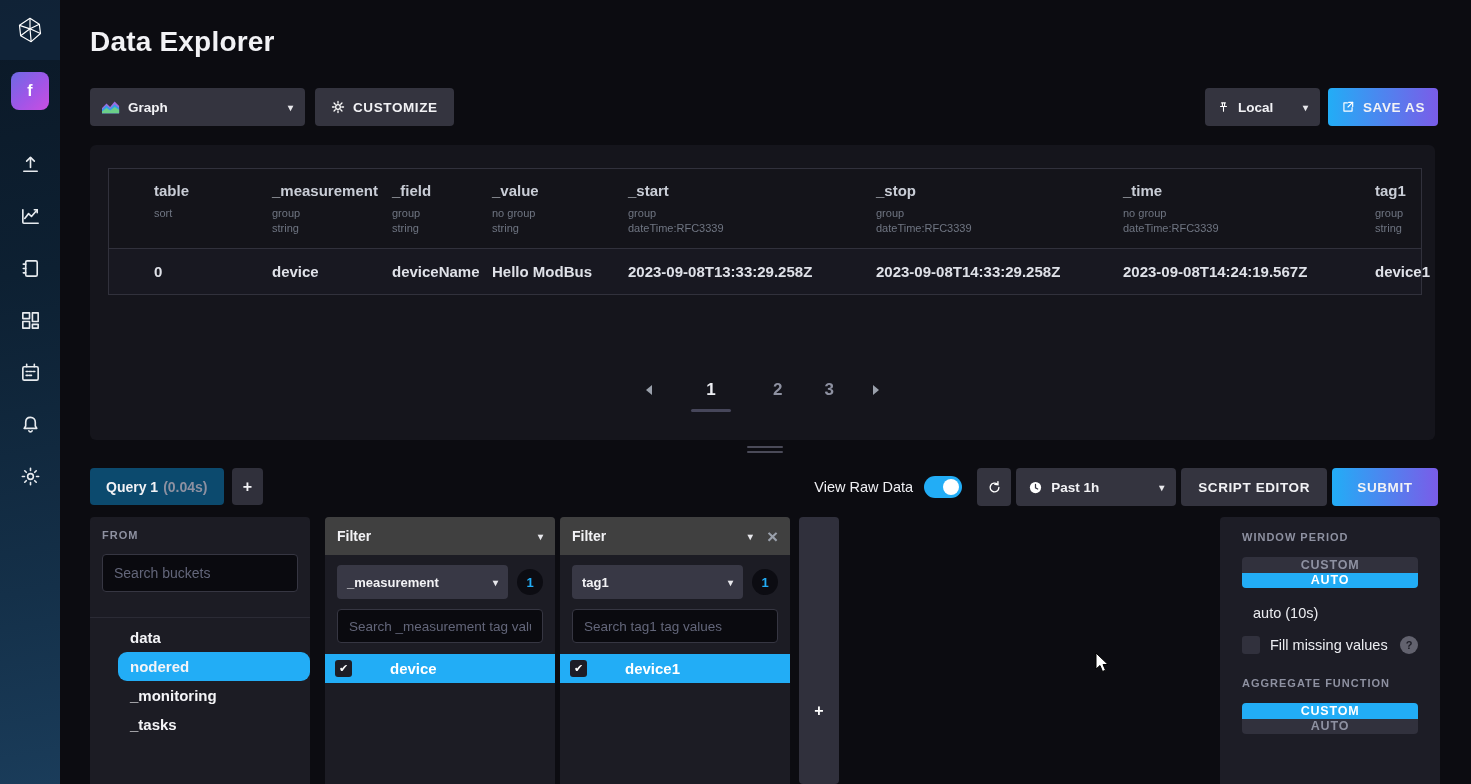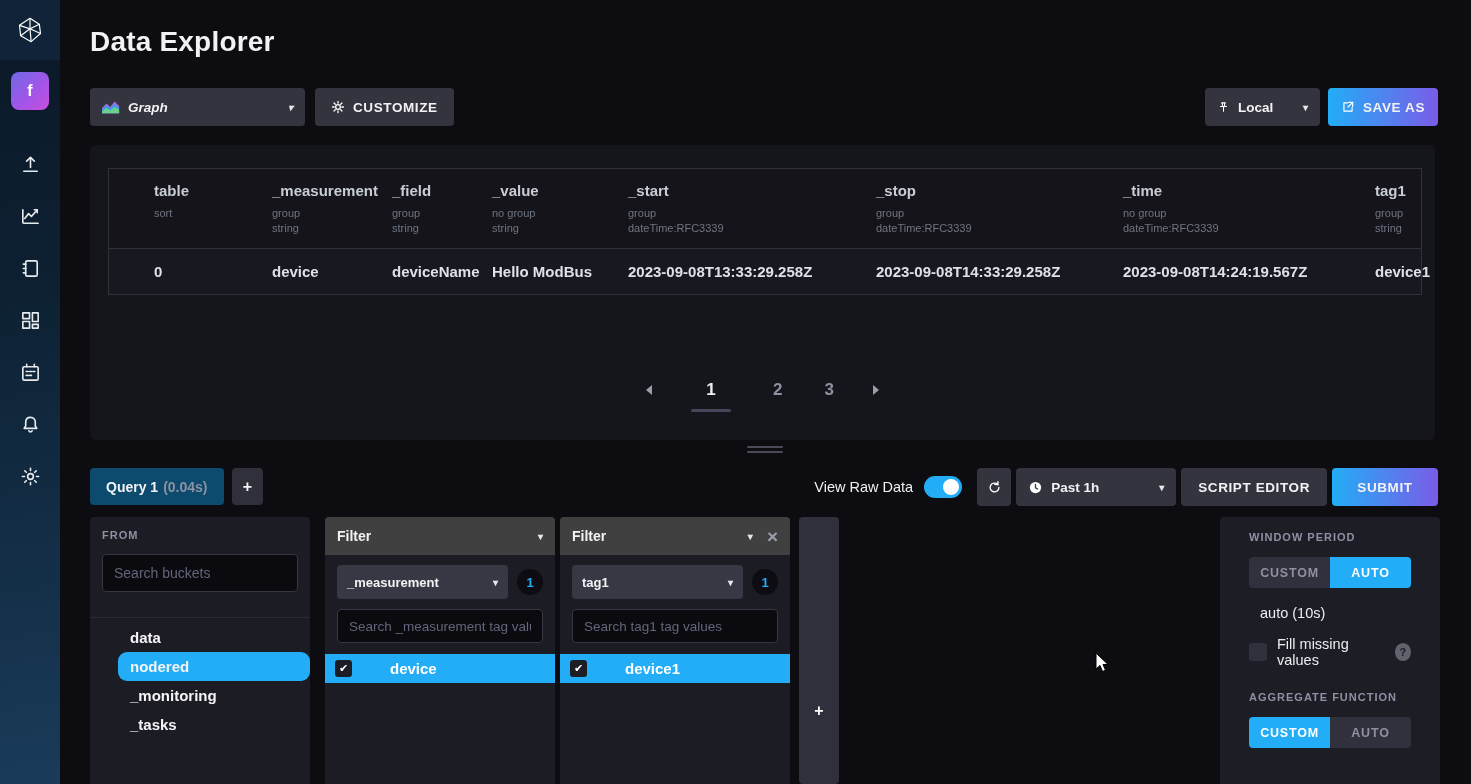--- a/index.html
+++ b/index.html
@@ -19,21 +19,21 @@
   .nav-icon svg { stroke:#e7ebef; stroke-width:1.7; fill:none; stroke-linecap:round; stroke-linejoin:round; }
 
   
   .main { position:absolute; left:60px; top:0; width:1411px; height:784px; }
   .page-title { position:absolute; left:30px; top:26px; font-size:28px; font-weight:bold; letter-spacing:.2px; }
 
   
   .btn { display:inline-flex; align-items:center; justify-content:center; gap:8px; height:38px;
     background:#34343f; border-radius:4px; font-size:13.5px; font-weight:bold; color:#f2f2f5; cursor:pointer; }
   .toolbar-top { position:absolute; top:88px; left:30px; right:33px; height:38px; }
-  .viz-dropdown { position:absolute; left:0; width:215px; padding:16px 12px; justify-content:center;font-style:italic; }
+  .viz-dropdown { position:absolute; left:0; width:215px; padding:16px 12px; justify-content:center; }
   .viz-dropdown .caret { margin-left:auto; }
   .customize-btn { position:absolute; left:225px; padding:0 16px; letter-spacing:.6px; }
   .local-dropdown { position:absolute; right:118px; width:115px; padding:0 12px; justify-content:flex-start; }
   .local-dropdown .caret { margin-left:auto; }
   .saveas-btn { position:absolute; right:0; width:110px; background:linear-gradient(90deg,#22adf6,#7a5ce8); letter-spacing:.6px; }
   .caret { font-size:10px; color:#e8e8ec; }
 
   
   .table-panel { position:absolute; left:30px; top:145px; width:1345px; height:295px; background:#15151c; border-radius:6px; }
   .raw-table { position:absolute; left:18px; top:23px; right:13px; border:1px solid #31313c; background:#14141a; }
@@ -102,22 +102,22 @@
   .value-list { margin-top:11px; margin-left:-12px; margin-right:-12px; }
   .value-row { height:29px; background:#22adf6; display:flex; align-items:center; gap:10px; padding-left:10px; cursor:pointer; }
   .checkbox { width:17px; height:17px; background:#1d1d26; border-radius:3px; display:flex; align-items:center;
     justify-content:center; font-size:11px; color:#fff; flex:0 0 auto; }
   .value-label { font-size:15px; font-weight:bold; color:#fff; }
 
   .add-card { left:739px; width:40px; background:#30303c; border-radius:4px; display:flex; justify-content:center; cursor:pointer; }
   .add-card span { margin-top:185px; font-size:16px; font-weight:bold; color:#fff; }
 
   .options-card { left:1160px; width:220px; background:#1d1d26; }
-  .opt-pad { padding:14px 29px; }
-  .seg { margin-top:14px; height:31px; border-radius:4px; overflow:hidden; display:flex; cursor:pointer; }
+  .opt-pad { padding:14px 22px; }
+  .seg { margin-top:14px; height:31px; border-radius:4px; overflow:hidden; display:flex; cursor:pointer;flex-direction:column; }
   .seg div { flex:1; display:flex; align-items:center; justify-content:center; font-size:12.5px; font-weight:bold;
     letter-spacing:.8px; background:#31313d; color:#8e91a1; }
   .seg div.on { background:#22adf6; color:#fff; }
   .auto-text { margin-top:17px; padding-left:11px; font-size:14.5px; color:#ecedf1; }
   .fill-row { margin-top:15px; display:flex; align-items:center; gap:10px; }
   .fill-check { width:18px; height:18px; border-radius:3px; background:#31313d; cursor:pointer; flex:0 0 auto; }
   .fill-label { font-size:14.5px; color:#ecedf1; }
   .help-circle { margin-left:auto; width:18px; height:18px; border-radius:50%; background:#62626e; color:#1d1d26;
     font-size:11px; font-weight:bold; display:flex; align-items:center; justify-content:center; cursor:pointer; }
   .opt-title2 { margin-top:23px; }

